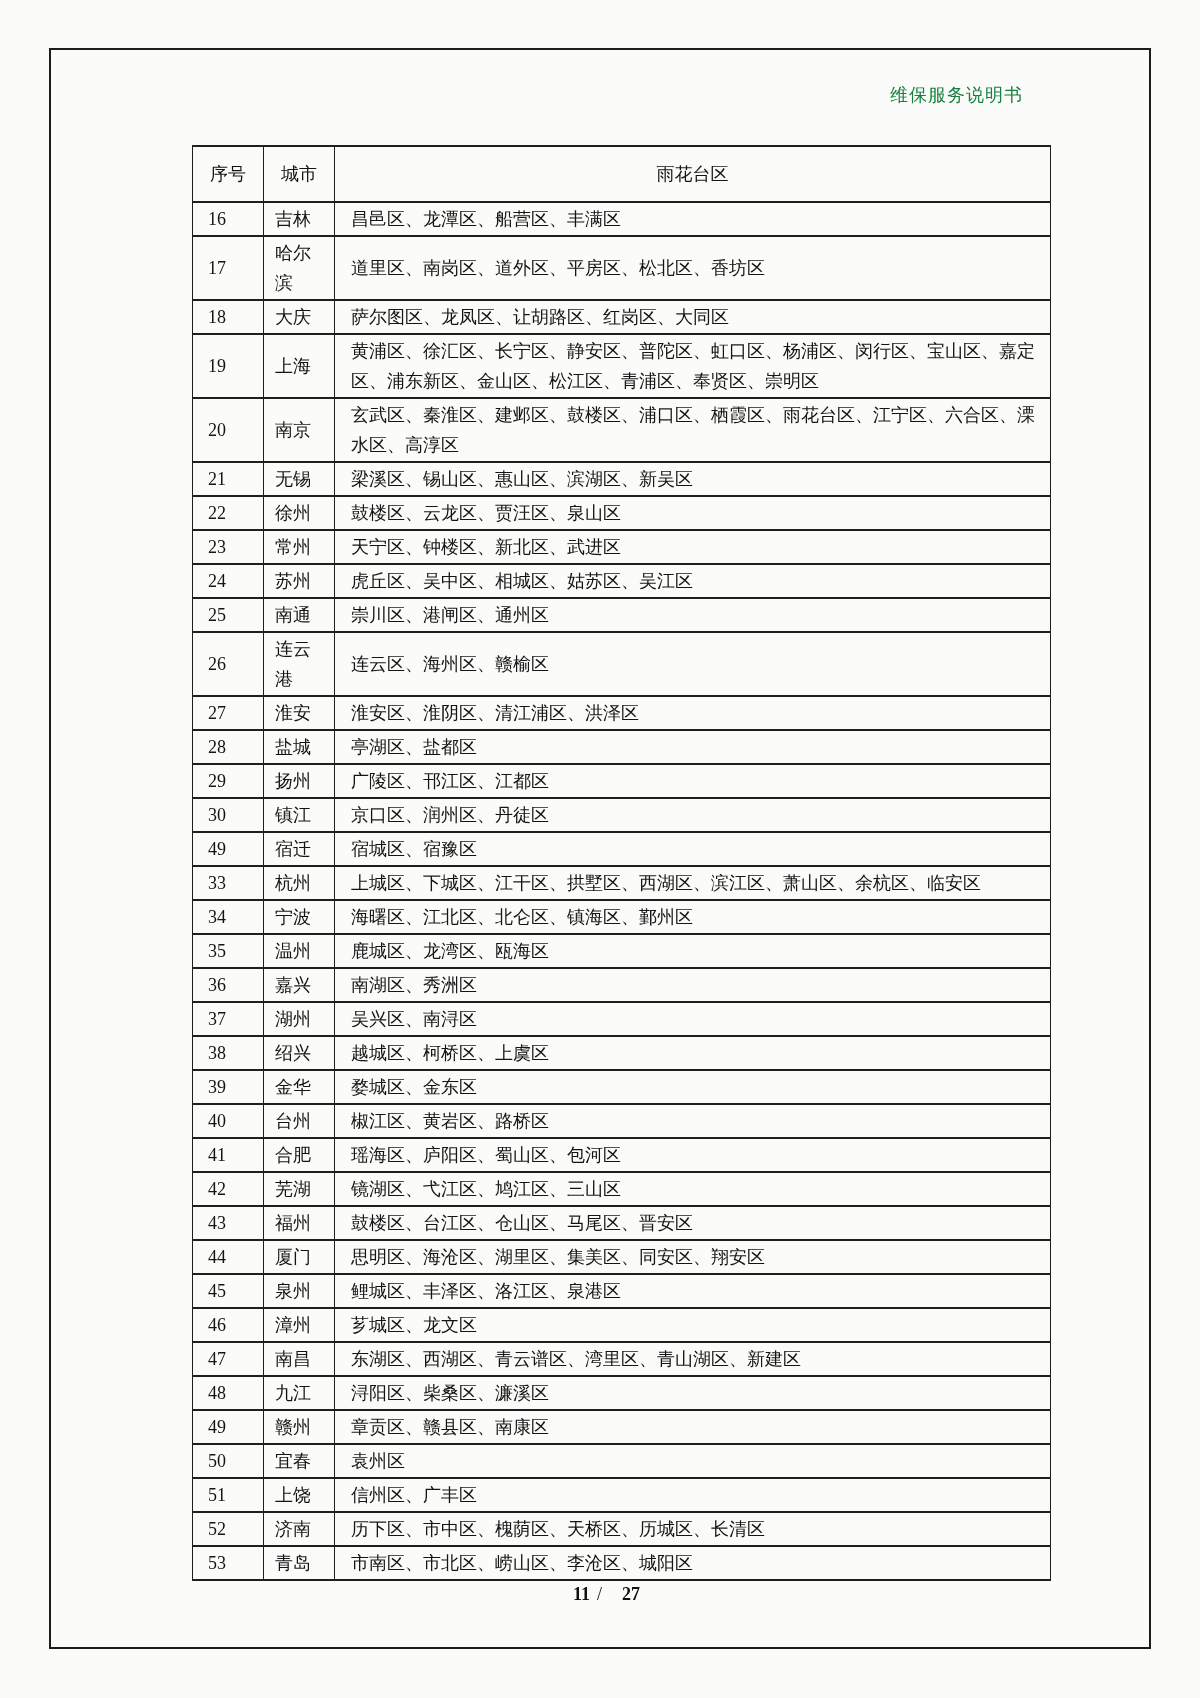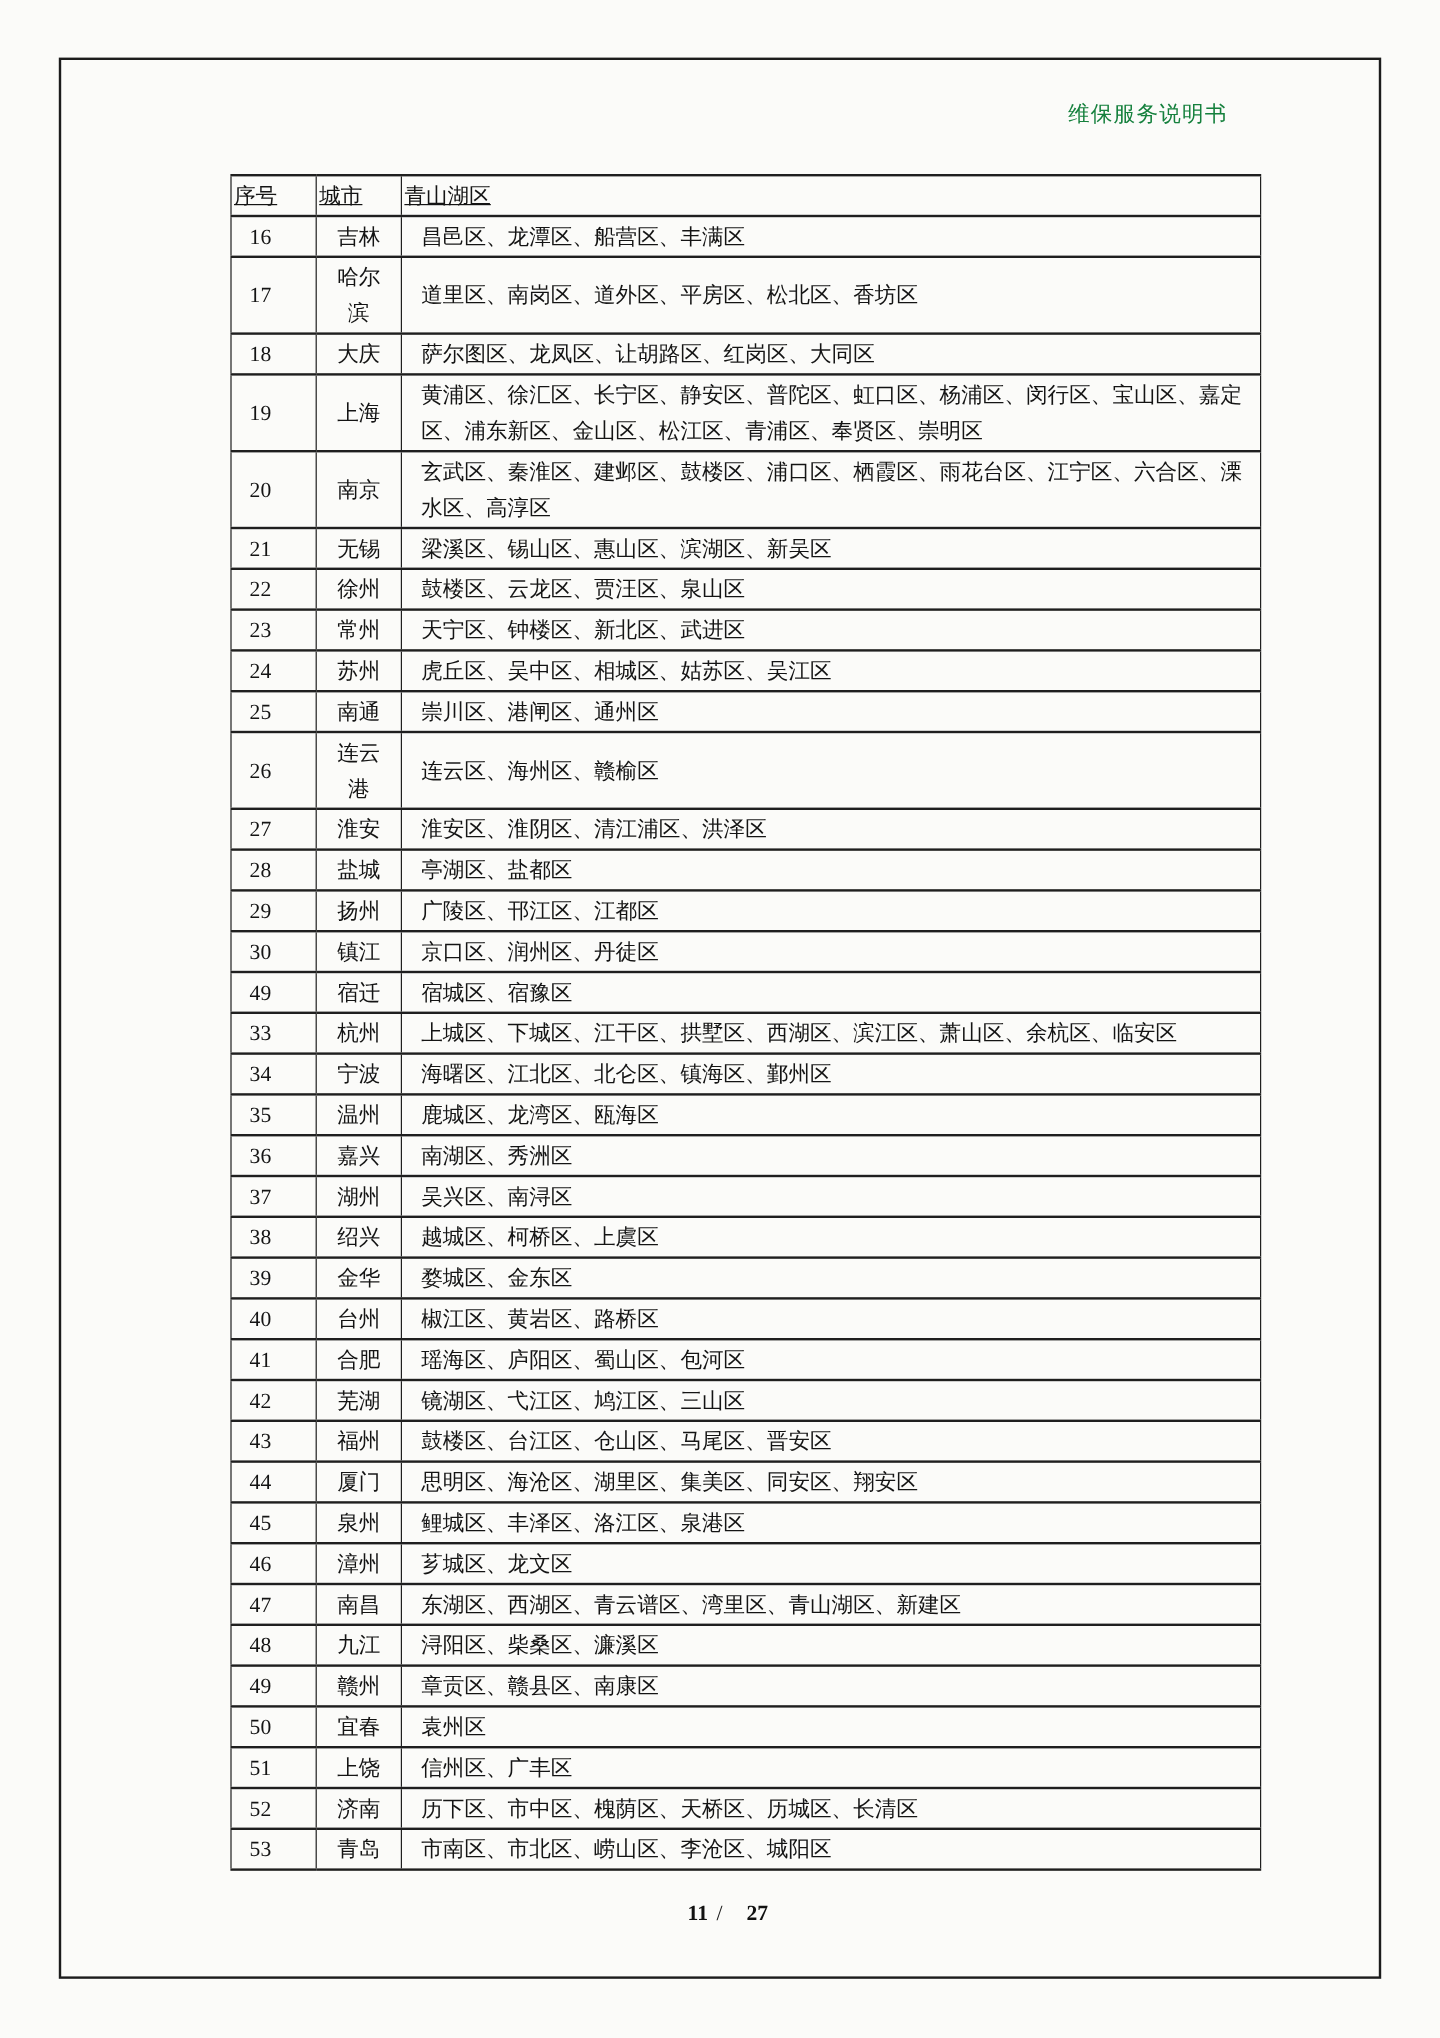--- a/index.html
+++ b/index.html
@@ -39,24 +39,24 @@
     border-top: 2px solid #1f1f1f;
     border-bottom: 2px solid #1f1f1f;
     border-left: 1.5px solid #1f1f1f;
     border-right: 1.5px solid #1f1f1f;
     font-size: 18px;
     font-weight: normal;
     line-height: 30px;
     vertical-align: middle;
     color: #141414;
   }
-  .main-table th { height: 30px; text-align: left; padding: 1px 2px; text-decoration: underline; }
+  .main-table th { height: 30px; text-align: center; padding: 12px 2px; }
   .main-table td { height: 30px; padding: 1px 2px; }
   .main-table td.c-no   { text-align: left; padding-left: 15px; }
-  .main-table td.c-city { text-align: center; padding-left: 11px; padding-right: 11px; word-break: break-all; }
+  .main-table td.c-city { padding-left: 11px; padding-right: 11px; word-break: break-all; }
   .main-table td.c-districts {
     text-align: left;
     padding-left: 16px;
     padding-right: 8px;
     word-break: break-all;
   }
   .footer {
     position: absolute;
     top: 1584px; left: 0;
     width: 100%;
@@ -79,21 +79,21 @@
   <table class="main-table">
     <colgroup>
       <col class="col-no">
       <col class="col-city">
       <col class="col-districts">
     </colgroup>
     <thead>
       <tr>
         <th>序号</th>
         <th>城市</th>
-        <th>青山湖区</th>
+        <th>雨花台区</th>
       </tr>
     </thead>
     <tbody id="table-rows">
         <tr>
           <td class="c-no">16</td>
           <td class="c-city">吉林</td>
           <td class="c-districts">昌邑区、龙潭区、船营区、丰满区</td>
         </tr>
         <tr>
           <td class="c-no">17</td>

